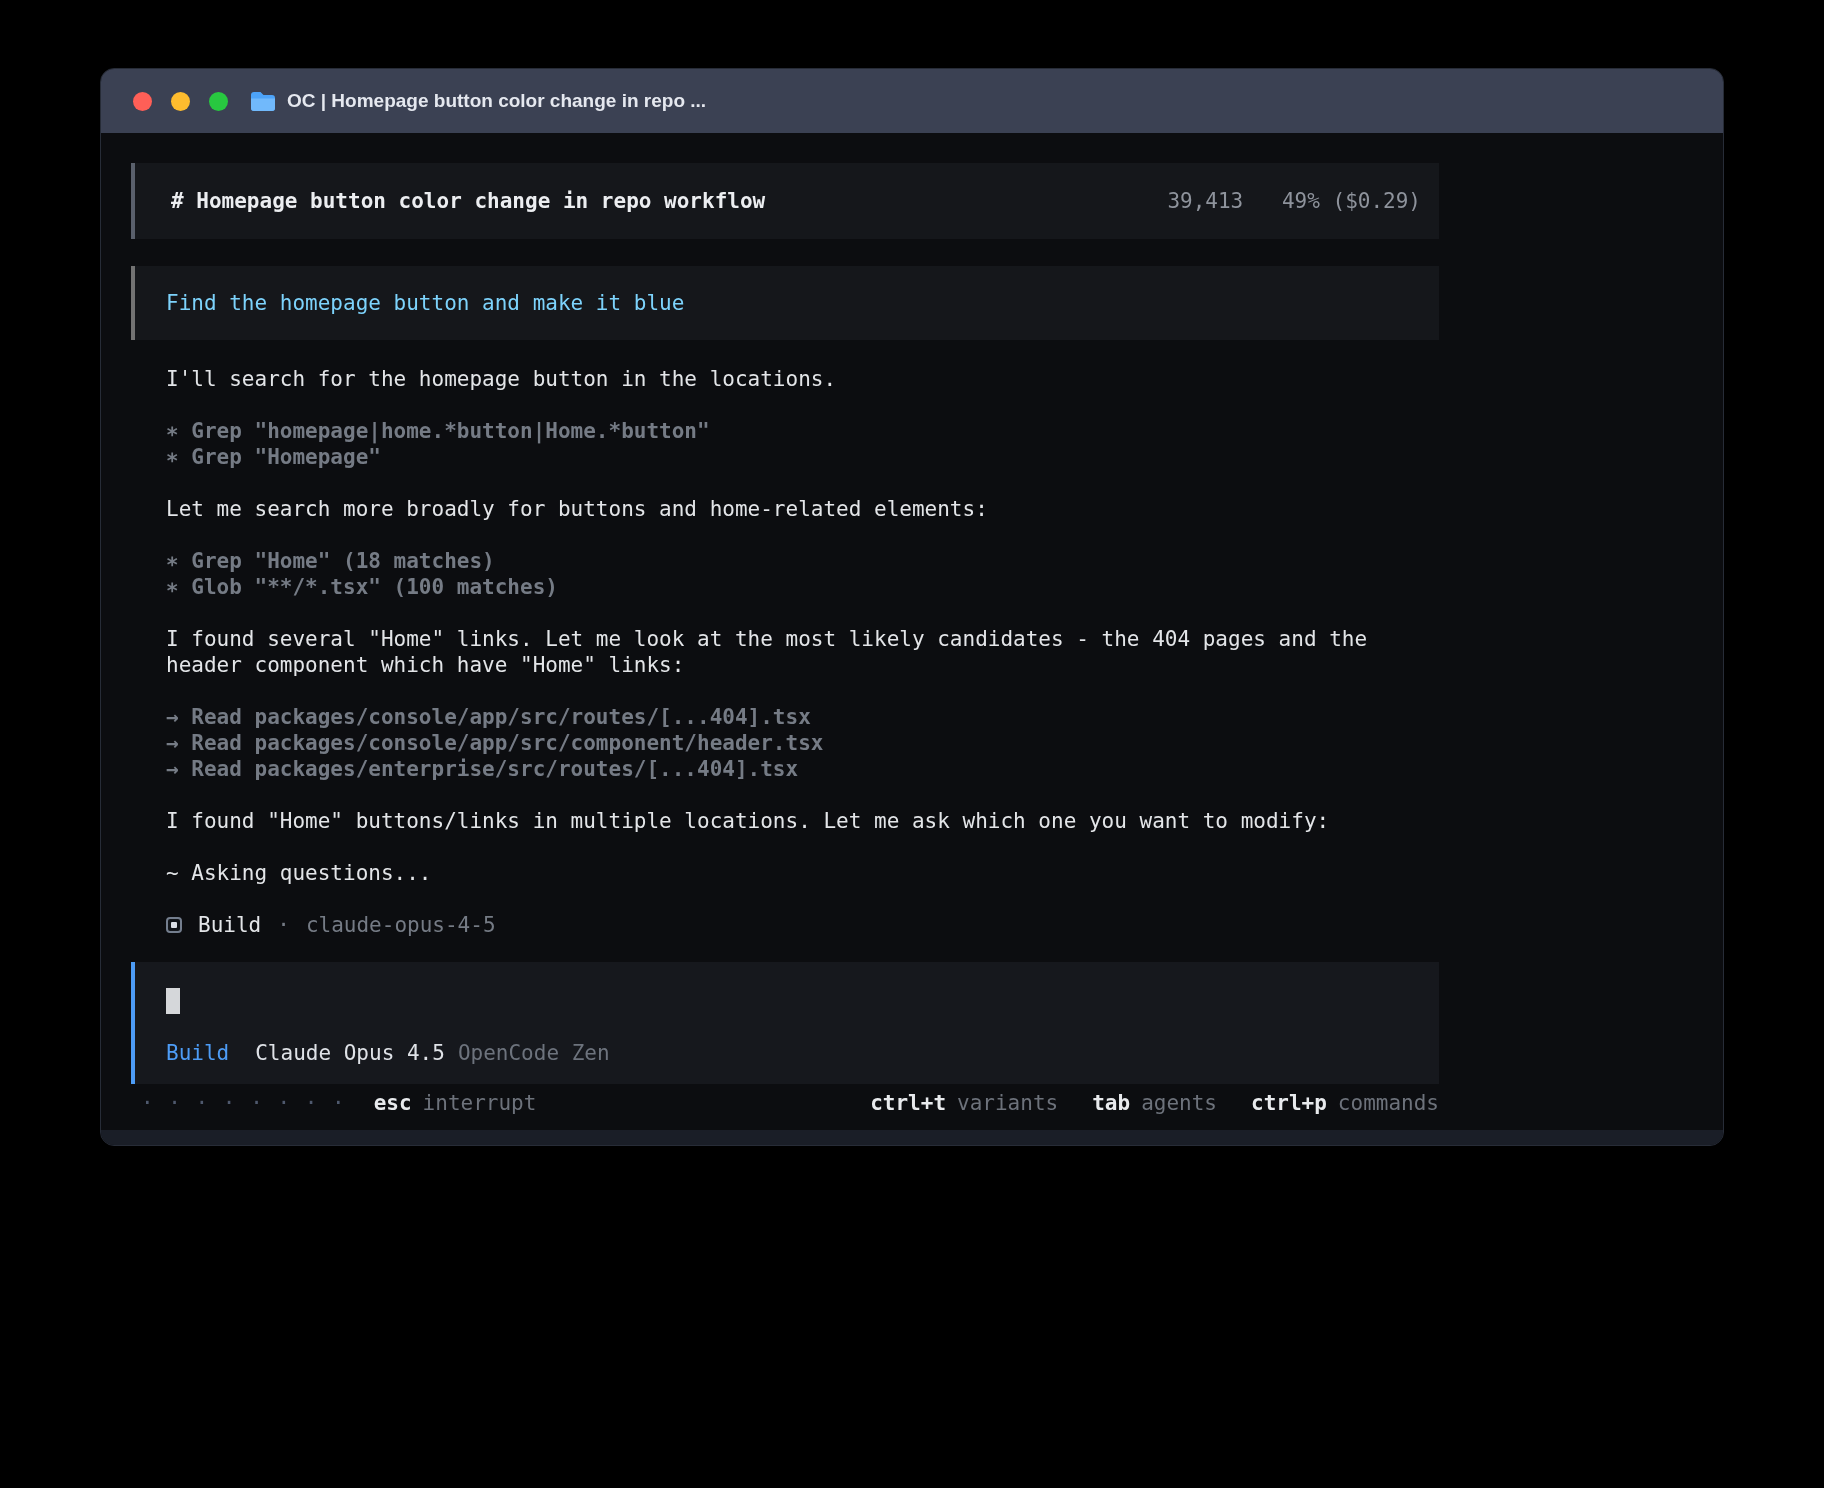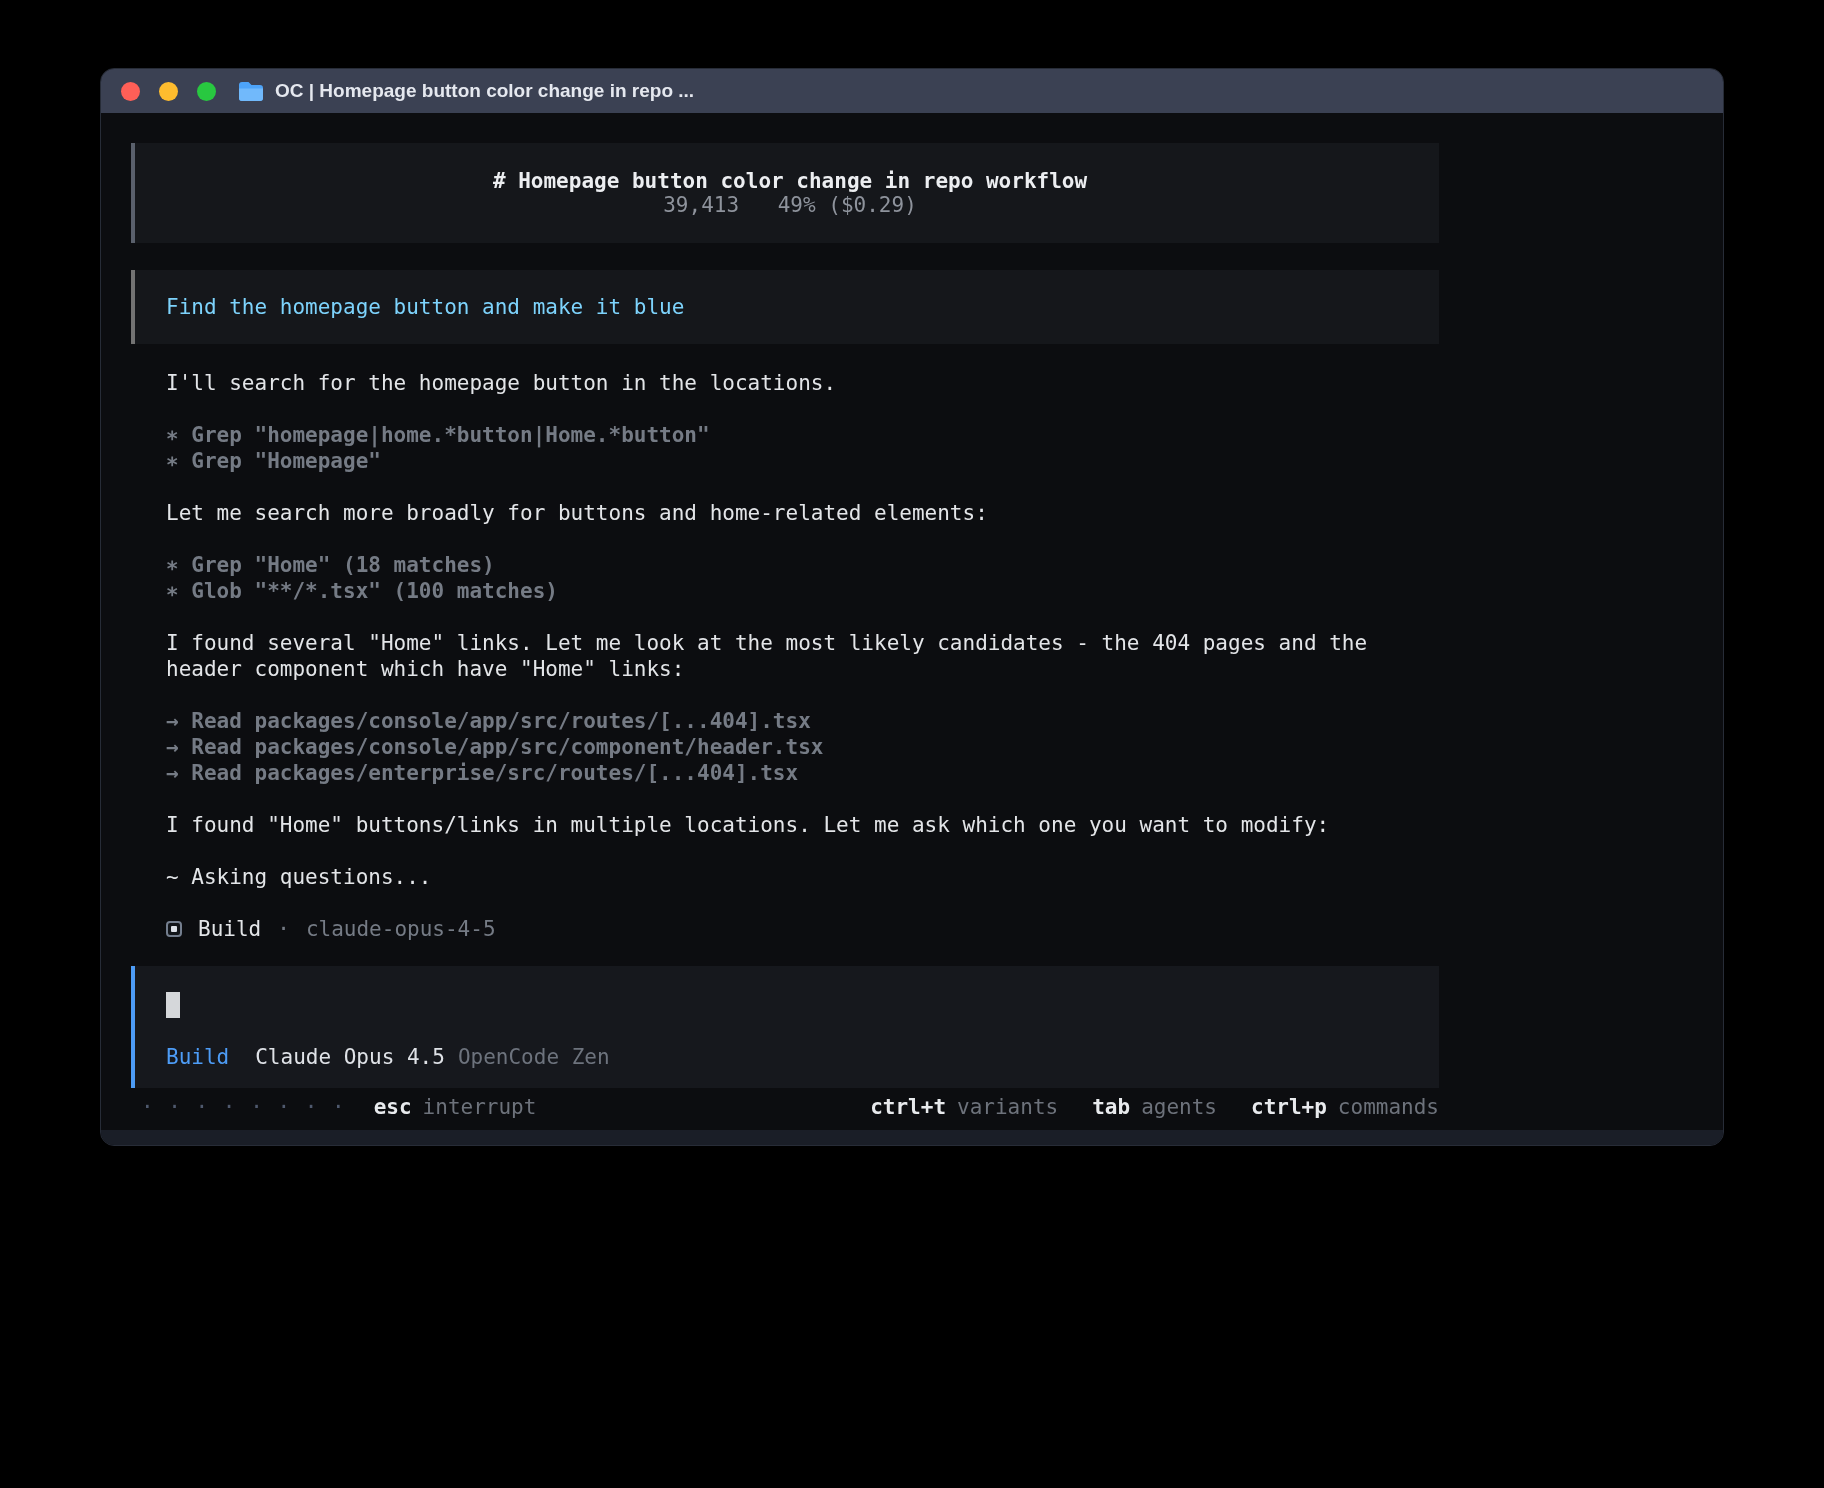--- a/index.html
+++ b/index.html
@@ -4,37 +4,37 @@
 <style>
   * { margin:0; padding:0; box-sizing:border-box; }
   html,body { width:1824px; height:1488px; background:#000; overflow:hidden;
     font-family:"DejaVu Sans Mono", monospace; }
 
   .window { position:absolute; left:100px; top:68px; width:1624px; height:1078px;
     background:#0c0d10; border:1px solid #272c37; border-radius:14px; overflow:hidden;
     box-shadow:0 18px 60px rgba(0,0,0,0.8); }
 
   
-  .titlebar { height:44px; background:#3b4153; display:flex; align-items:center;
-    padding:0 20px; }
+  .titlebar { height:64px; background:#3b4153; display:flex; align-items:center;
+    padding:0 32px; }
   .traffic { display:flex; gap:19px; align-items:center; }
   .tl { width:19px; height:19px; border-radius:50%; display:inline-block; }
   .title-wrap { display:flex; align-items:center; gap:11px; margin-left:22px;
     font-family:"Liberation Sans", sans-serif; font-weight:bold; font-size:19px;
     color:#e5e8ef; }
   .folder-icon svg { display:block; }
 
   
   .content { padding:30px 0 0 30px; }
   .col { width:1308px; }
 
   .block { background:#15171b; }
 
   .header-block { display:flex; justify-content:space-between; align-items:center;
-    border-left:4px solid #5a606c; padding:26px 18px 26px 24px;flex-direction:column; }
+    border-left:4px solid #5a606c; padding:26px 18px 26px 36px; }
   .header-title { font-size:21px; font-weight:bold; color:#eceef1; }
   .header-stats { font-size:21px; color:#8e939c; white-space:nowrap; }
   .header-stats .stat-gap { margin-left:26px; }
 
   .user-block { border-left:4px solid #737373; padding:24px 31px; margin-top:27px;
     font-size:21px; color:#7dd3fc; line-height:26px; }
 
   .para { margin:26px 0 0 35px; width:1273px; font-size:21px; line-height:26px;
     color:#e3e5e8; }
   .tool-group { margin:26px 0 0 35px; font-size:21px; line-height:26px;

